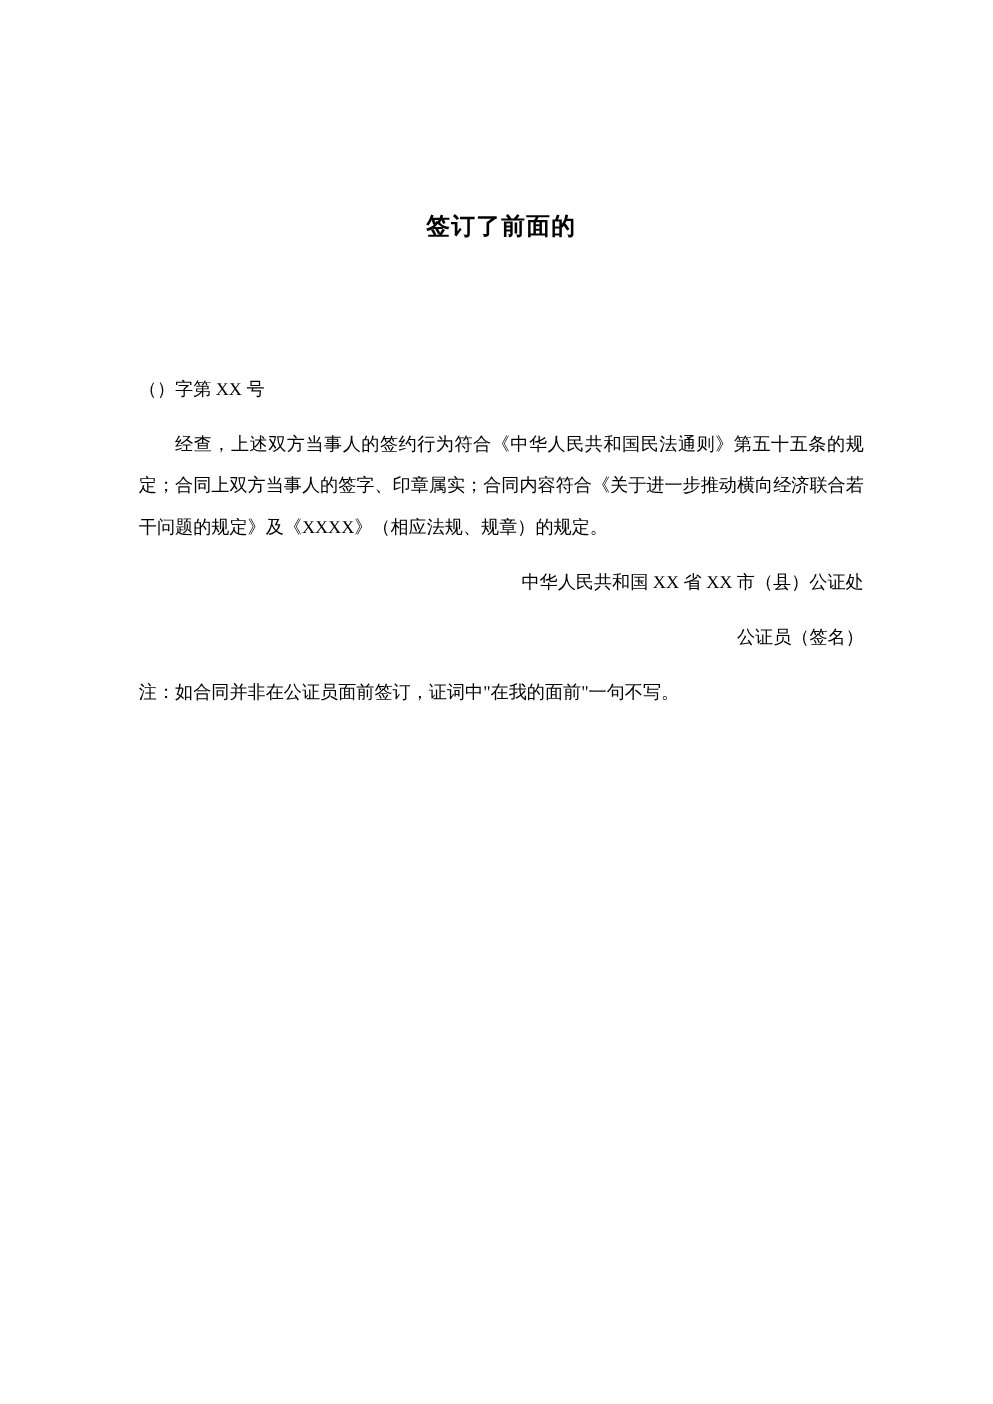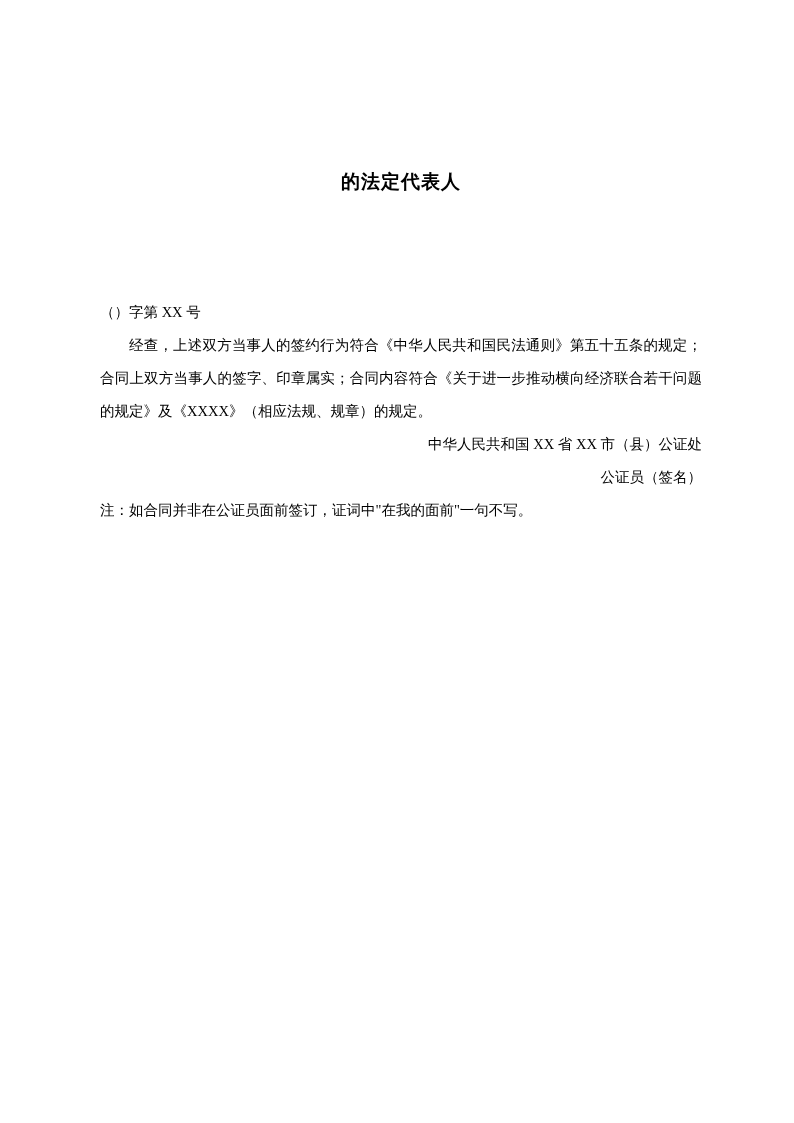--- a/index.html
+++ b/index.html
@@ -23,42 +23,42 @@
       font-weight: bold;
       line-height: 28px;
       letter-spacing: 1px;
     }
     .doc-body {
       margin-top: 100px;
       font-size: 14.5px;
       line-height: 33px;
     }
     .doc-body p {
-      margin: 0;
+      margin: 11px;
     }
     .para {
       text-indent: 2em;
       text-align: justify;
     }
     .plain {
       text-align: left;
     }
     .sig-line {
       padding-left: 56px;
       text-align: right;
     }
     .note-line {
       text-align: left;
     }
   </style>
 </head>
 <body>
 
 <div class="page">
-  <h1 class="doc-title">的法定代表人</h1>
+  <h1 class="doc-title">签订了前面的</h1>
 
   <div class="doc-body">
     <p class="plain">（）字第 XX 号</p>
 
 
     <p class="para">经查，上述双方当事人的签约行为符合《中华人民共和国民法通则》第五十五条的规定；合同上双方当事人的签字、印章属实；合同内容符合《关于进一步推动横向经济联合若干问题的规定》及《XXXX》（相应法规、规章）的规定。</p>
 
     <p class="sig-line">中华人民共和国 XX 省 XX 市（县）公证处</p>
 
     <p class="sig-line">公证员（签名）</p>

